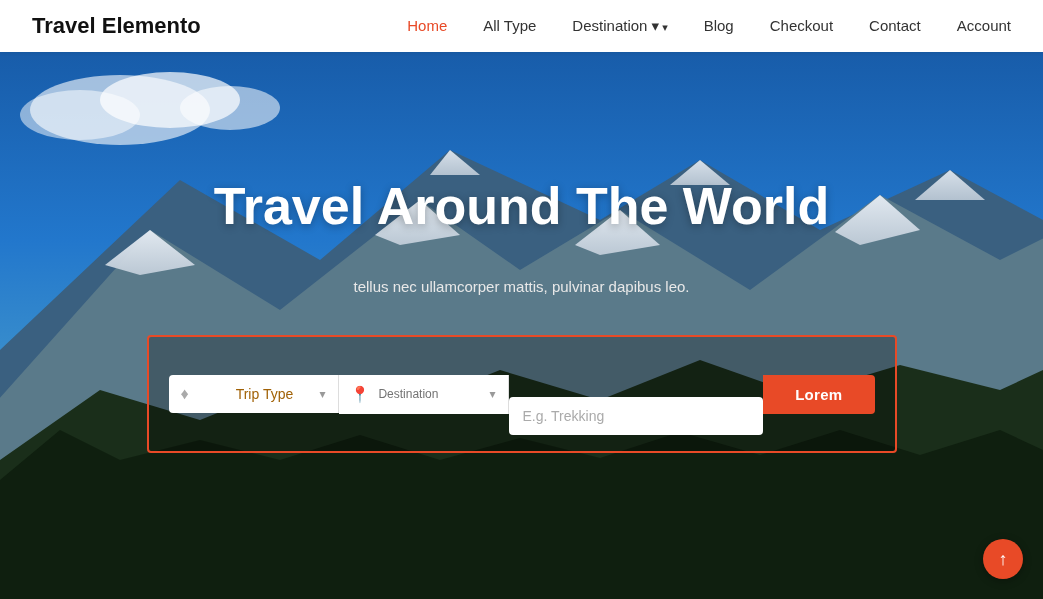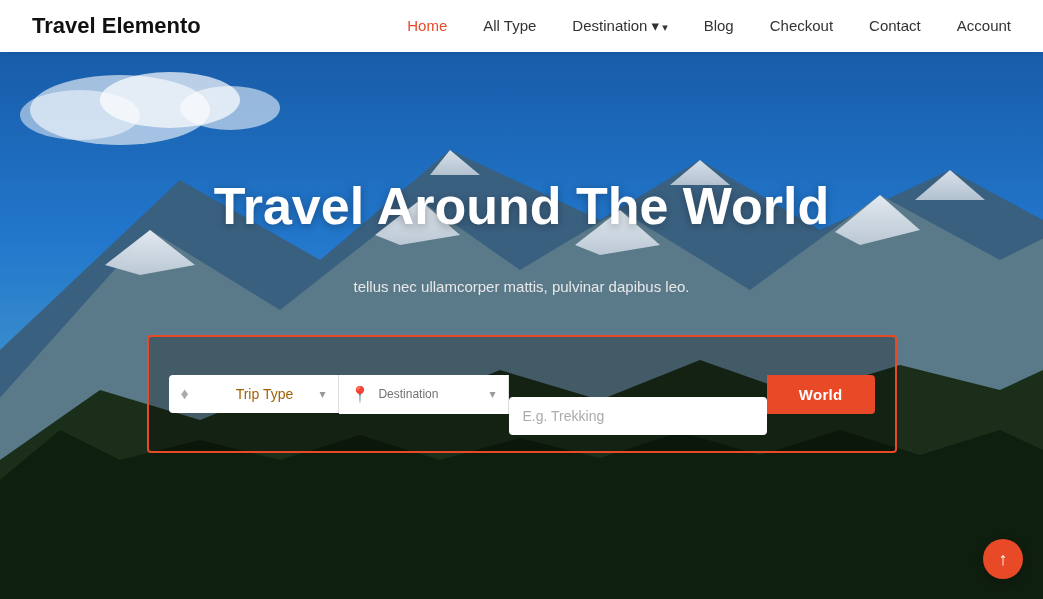--- a/index.html
+++ b/index.html
@@ -355,20 +355,20 @@
           <option value="asia">Asia</option>
           <option value="americas">Americas</option>
         </select>
         <span class="select-arrow">▾</span>
       </div>
 
       <div class="search-input-wrap">
         <input type="text" placeholder="E.g. Trekking" style="">
       </div>
 
-      <button class="search-button">World</button>
+      <button class="search-button">Lorem</button>
     </div>
   </div>
 
   <div class="scroll-top">
     <span>↑</span>
   </div>
 </div>
 
 </body></html>

